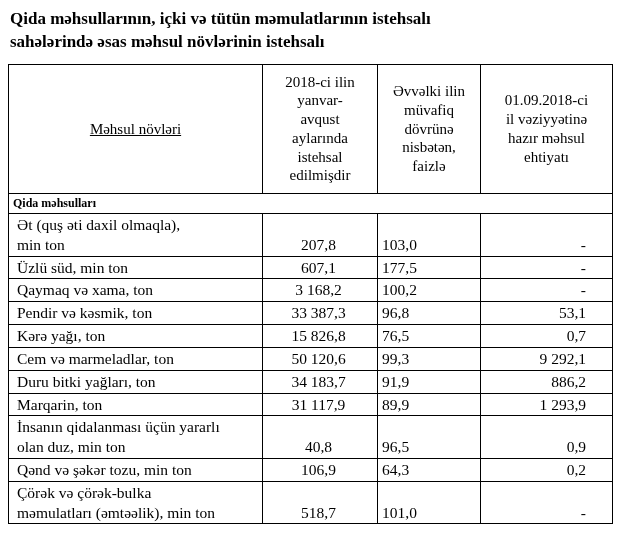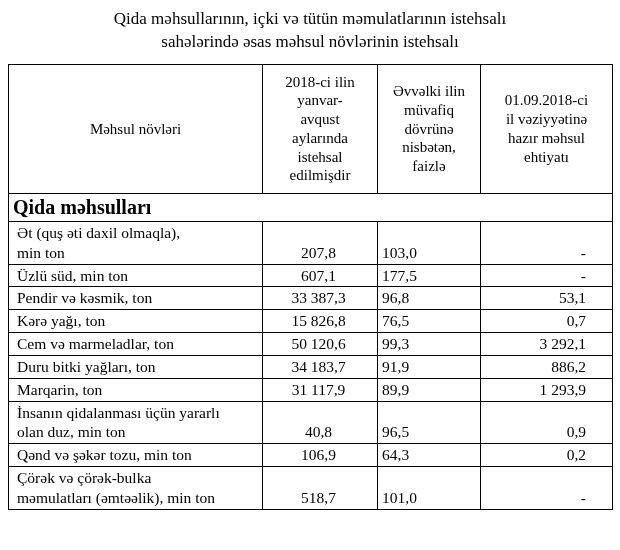--- a/index.html
+++ b/index.html
@@ -7,24 +7,24 @@
     width: 620px;
     height: 550px;
     background: #ffffff;
     color: #000000;
     font-family: "Liberation Serif", serif;
     overflow: hidden;
   }
   .page { padding: 6px 8px 0 8px; }
 
   .title {
-    font-weight: normal;
+    font-weight: bold;
     font-size: 17px;
     line-height: 1.35;
-    text-align: center;
+    text-align: left;
     margin: 2px 2px 10px 2px;
   }
 
   table.stats {
     border-collapse: collapse;
     table-layout: fixed;
     width: 604px;
     font-size: 15.5px;
   }
   table.stats th, table.stats td { border: 1px solid #000; }
@@ -37,26 +37,26 @@
   thead th {
     font-weight: normal;
     text-align: center;
     vertical-align: middle;
     padding: 3px 5px;
     height: 122px;
     font-size: 15px;
     line-height: 1.25;
     white-space: pre-line;
   }
-  thead th.first { white-space: normal; }
+  thead th.first { white-space: normal; text-decoration: underline; }
 
   td.section {
     font-weight: bold;
     padding: 2px 4px;
-    font-size: 20px;
+    font-size: 12px;
   }
   td.name-cell {
     padding: 1px 8px;
     white-space: pre-line;
     vertical-align: top;
     line-height: 1.28;
   }
   td.num {
     vertical-align: bottom;
     line-height: 1.28;
@@ -115,36 +115,42 @@
           <td class="num percent">103,0</td>
           <td class="num stock">-</td>
         </tr>
         <tr>
           <td class="name-cell">Üzlü süd, min ton</td>
           <td class="num produced">607,1</td>
           <td class="num percent">177,5</td>
           <td class="num stock">-</td>
         </tr>
         <tr>
+          <td class="name-cell">Qaymaq və xama, ton</td>
+          <td class="num produced">3 168,2</td>
+          <td class="num percent">100,2</td>
+          <td class="num stock">-</td>
+        </tr>
+        <tr>
           <td class="name-cell">Pendir və kəsmik, ton</td>
           <td class="num produced">33 387,3</td>
           <td class="num percent">96,8</td>
           <td class="num stock">53,1</td>
         </tr>
         <tr>
           <td class="name-cell">Kərə yağı, ton</td>
           <td class="num produced">15 826,8</td>
           <td class="num percent">76,5</td>
           <td class="num stock">0,7</td>
         </tr>
         <tr>
           <td class="name-cell">Cem və marmeladlar, ton</td>
           <td class="num produced">50 120,6</td>
           <td class="num percent">99,3</td>
-          <td class="num stock">3 292,1</td>
+          <td class="num stock">9 292,1</td>
         </tr>
         <tr>
           <td class="name-cell">Duru bitki yağları, ton</td>
           <td class="num produced">34 183,7</td>
           <td class="num percent">91,9</td>
           <td class="num stock">886,2</td>
         </tr>
         <tr>
           <td class="name-cell">Marqarin, ton</td>
           <td class="num produced">31 117,9</td>

